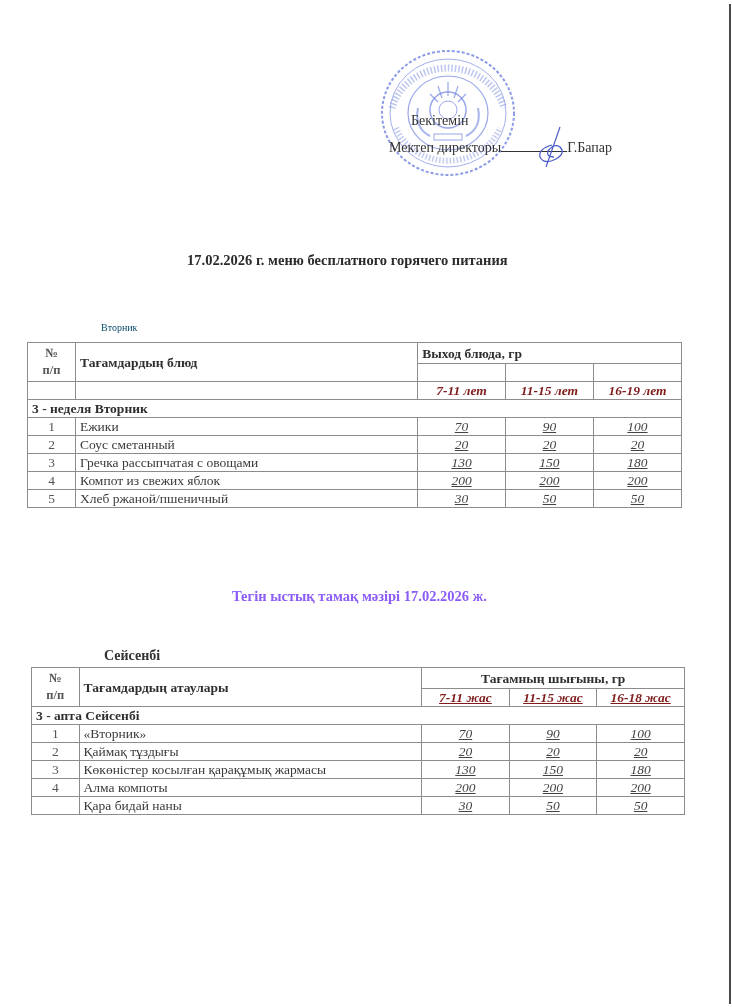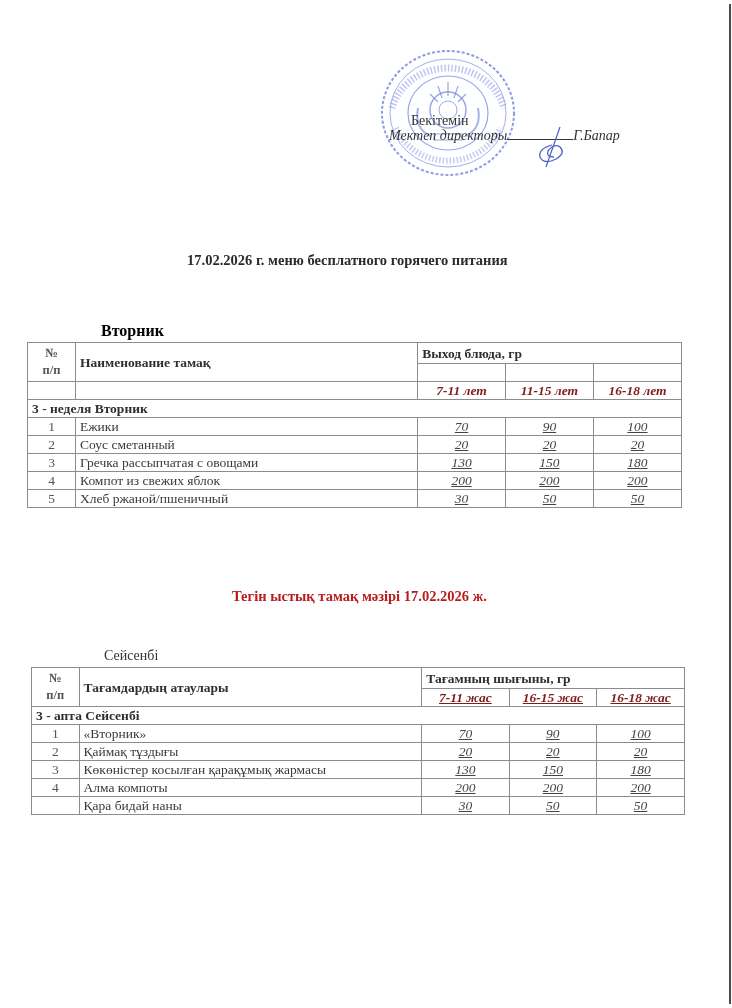--- a/index.html
+++ b/index.html
@@ -7,28 +7,28 @@
     width: 732px; height: 1008px; background: #ffffff; position: relative; overflow: hidden;
     font-family: "Liberation Serif", "DejaVu Serif", serif; color: #2a2a2a;
   }
   .edge-line { position: absolute; left: 729px; top: 4px; width: 2px; height: 1000px; background: #4a4a4a; }
 
   
   .stamp { position: absolute; left: 378px; top: 48px; width: 140px; height: 130px; }
   .stamp svg { width: 100%; height: 100%; }
 
   .approve { position: absolute; left: 411px; top: 113px; font-size: 14px; color: #333; }
-  .approve-line { position: absolute; left: 389px; top: 127px; font-size: 14px; color: #333; white-space: nowrap; font-style: italic; }
+  .approve-line { position: absolute; left: 389px; top: 139px; font-size: 14px; color: #333; white-space: nowrap; }
   .approve-line .blank { display: inline-block; width: 66px; border-bottom: 1px solid #333; height: 12px; vertical-align: baseline; position: relative; }
   .signature { position: absolute; left: 530px; top: 123px; width: 48px; height: 48px; }
 
   .title1 { position: absolute; left: 187px; top: 252px; font-weight: bold; font-size: 14.5px; color: #2b2b2b; white-space: nowrap; }
-  .day1 { position: absolute; left: 101px; top: 322px; font-weight: bold; font-size: 16px; color: #000000; }
-  .title2 { position: absolute; left: 232px; top: 588px; font-weight: bold; font-size: 14.5px; color: #b91c1c; white-space: nowrap; }
-  .day2 { position: absolute; left: 104px; top: 648px; font-weight: normal; font-size: 14px; color: #333; }
+  .day1 { position: absolute; left: 101px; top: 322px; font-weight: normal; font-size: 10px; color: #0c4a6e; }
+  .title2 { position: absolute; left: 232px; top: 588px; font-weight: bold; font-size: 14.5px; color: #8b5cf6; white-space: nowrap; }
+  .day2 { position: absolute; left: 104px; top: 648px; font-weight: bold; font-size: 14px; color: #333; }
 
   table.menu { position: absolute; border-collapse: collapse; font-size: 13.5px; color: #3a3a3a; }
   table.menu td { border: 1px solid #8c8c8c; padding: 0 4px; height: 17px; line-height: 17px; white-space: nowrap; }
   .t1 { left: 27px; top: 342px; width: 655px; }
   .t2 { left: 31px; top: 667px; width: 654px; }
   .c-num { width: 40px; text-align: center; color: #555; }
   .c-name { width: 340px; }
   .c-val { width: 80px; text-align: center; font-style: italic; color: #444; text-decoration: underline; }
   .hdr { font-weight: bold; color: #2f2f2f; }
   .hdr-age { font-style: italic; font-weight: bold; text-align: center; color: #7f1d1d; }
@@ -64,34 +64,34 @@
   <path d="M22 22 Q8 26 10 34 Q14 42 26 36 Q36 30 30 24 Q24 20 18 28 Q16 34 24 34" stroke="#4c5fc9" stroke-width="1.3" fill="none"></path>
 </svg>
 
 <div class="title1">17.02.2026 г.  меню бесплатного горячего питания</div>
 <div class="day1">Вторник</div>
 
 <table class="menu t1">
   <tbody>
       <tr>
     <td class="c-num num-head" rowspan="2">№<br>п/п</td>
-    <td class="c-name hdr" rowspan="2">Наименование тамақ</td>
+    <td class="c-name hdr" rowspan="2">Тағамдардың блюд</td>
     <td class="hdr" colspan="3" style="height:20px">Выход блюда, гр</td>
   </tr>
   <tr>
     <td class="c-val" style="height:14px"></td>
     <td class="c-val"></td>
     <td class="c-val"></td>
   </tr>
   <tr>
     <td></td>
     <td></td>
     <td class="hdr-age">7-11 лет</td>
     <td class="hdr-age">11-15 лет</td>
-    <td class="hdr-age">16-18 лет</td>
+    <td class="hdr-age">16-19 лет</td>
   </tr>
   <tr>
     <td class="week" colspan="5">3 - неделя Вторник</td>
   </tr>
   <tr>
     <td class="c-num">1</td>
     <td class="c-name">Ежики</td>
     <td class="c-val">70</td>
     <td class="c-val">90</td>
     <td class="c-val">100</td>
@@ -128,25 +128,25 @@
   </table>
 
 <div class="title2">Тегін ыстық тамақ  мәзірі 17.02.2026 ж.</div>
 <div class="day2">Сейсенбі</div>
 
 <table class="menu t2">
   <tbody>
       <tr>
     <td class="c-num num-head" rowspan="2">№<br>п/п</td>
     <td class="c-name hdr" rowspan="2">Тағамдардың атаулары</td>
-    <td class="hdr" colspan="3" style="height:20px">Тағамның шығыны, гр</td>
+    <td class="hdr" colspan="3" style="text-align:center;height:20px">Тағамның шығыны, гр</td>
   </tr>
   <tr>
     <td class="hdr-age c-val">7-11 жас</td>
-    <td class="hdr-age c-val">16-15 жас</td>
+    <td class="hdr-age c-val">11-15 жас</td>
     <td class="hdr-age c-val">16-18 жас</td>
   </tr>
   <tr>
     <td class="week" colspan="5">3 - апта Сейсенбі</td>
   </tr>
   <tr>
     <td class="c-num">1</td>
     <td class="c-name">«Вторник»</td>
     <td class="c-val">70</td>
     <td class="c-val">90</td>

